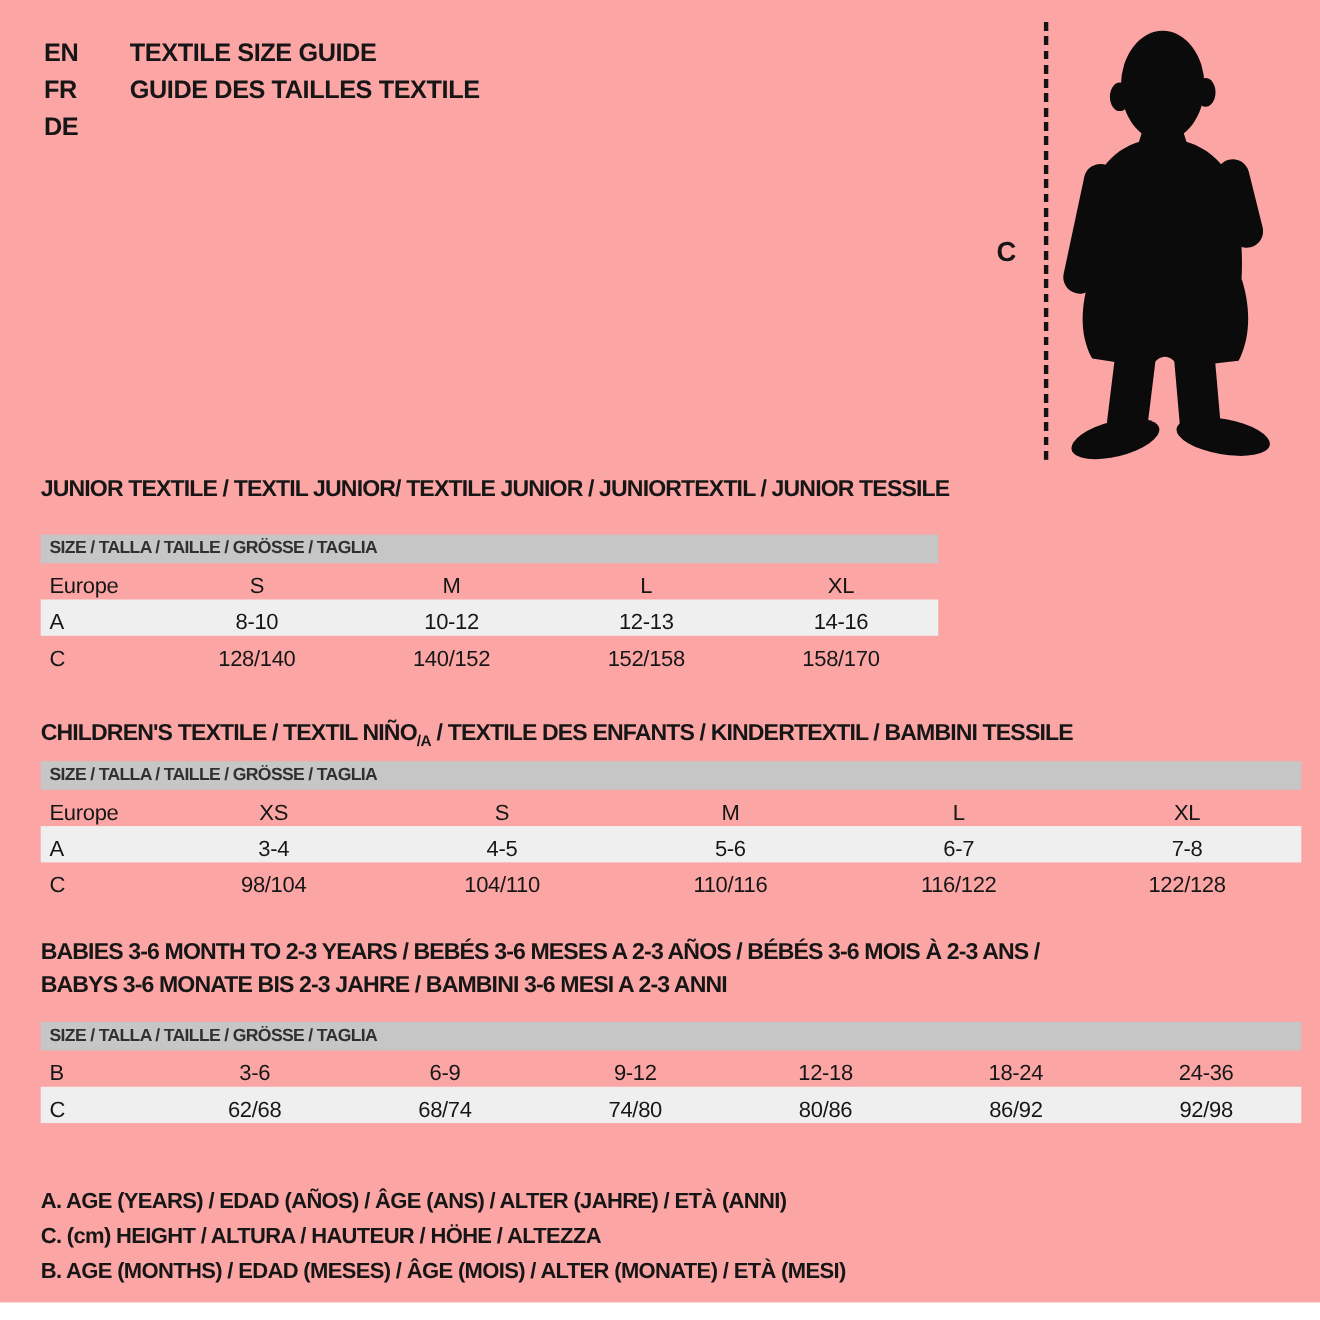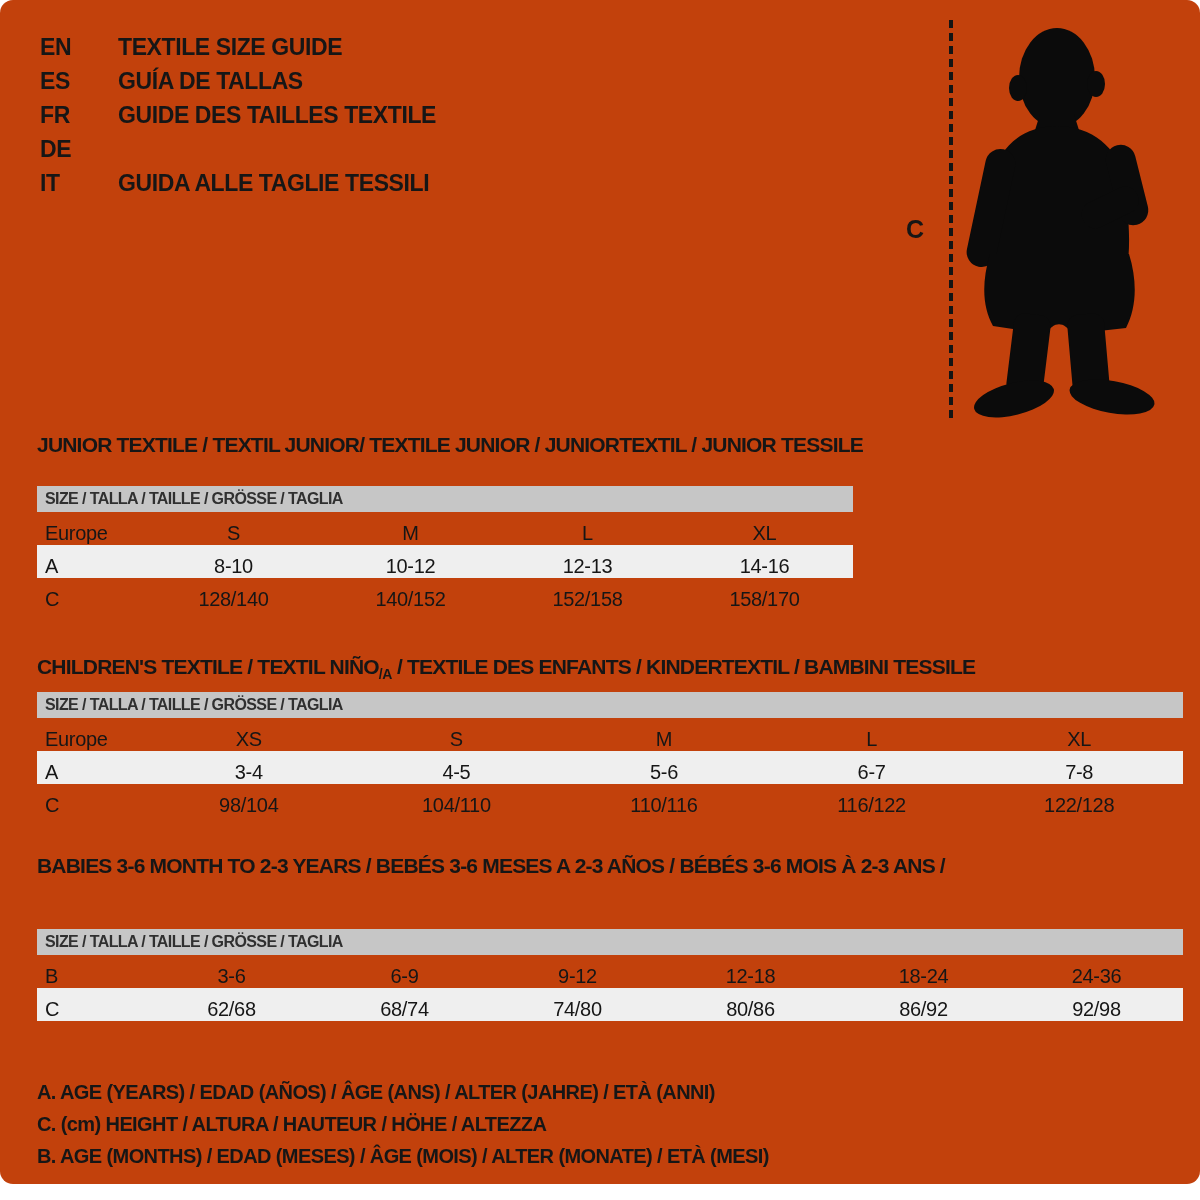--- a/index.html
+++ b/index.html
@@ -9,22 +9,21 @@
     height: 1200px;
     background: #ffffff;
     font-family: "Liberation Sans", "DejaVu Sans", sans-serif;
     color: #161616;
     overflow: hidden;
   }
   #page {
     position: relative;
     width: 1200px;
     height: 1184px;
-    background: #c2410c;
-    border-radius: 13px;
+    background: #fca5a5;
   }
   
   .lang-list {
     position: absolute;
     left: 40px;
     top: 30px;
   }
   .lang-row {
     display: flex;
     height: 34px;
@@ -123,33 +122,25 @@
 <body>
 
 <div id="page">
 
   <div class="lang-list">
     <div class="lang-row">
       <span class="lang-code">EN</span>
       <span class="lang-title">TEXTILE SIZE GUIDE</span>
     </div>
     <div class="lang-row">
-      <span class="lang-code">ES</span>
-      <span class="lang-title">GUÍA DE TALLAS</span>
-    </div>
-    <div class="lang-row">
       <span class="lang-code">FR</span>
       <span class="lang-title">GUIDE DES TAILLES TEXTILE</span>
     </div>
     <div class="lang-row">
       <span class="lang-code">DE</span>
-    </div>
-    <div class="lang-row">
-      <span class="lang-code">IT</span>
-      <span class="lang-title">GUIDA ALLE TAGLIE TESSILI</span>
     </div>
   </div>
 
   <div class="dashed-line"></div>
   <div class="measure-c">C</div>
   <svg class="silhouette" width="200" height="394" viewBox="0 0 200 394" xmlns="http://www.w3.org/2000/svg">
     <g fill="#0b0b0b">
       <ellipse cx="95" cy="52" rx="38" ry="50"></ellipse>
       <ellipse cx="56" cy="62" rx="9" ry="13"></ellipse>
       <ellipse cx="134" cy="58" rx="9" ry="13"></ellipse>
@@ -220,20 +211,21 @@
       <span class="cell">98/104</span>
       <span class="cell">104/110</span>
       <span class="cell">110/116</span>
       <span class="cell">116/122</span>
       <span class="cell">122/128</span>
     </div>
   </div>
 
   <div class="sec-title two-line" style="top:851px">
     <div>BABIES 3-6 MONTH TO 2-3 YEARS / BEBÉS 3-6 MESES A 2-3 AÑOS / BÉBÉS 3-6 MOIS À 2-3 ANS /</div>
+    <div>BABYS 3-6 MONATE BIS 2-3 JAHRE / BAMBINI 3-6 MESI A 2-3 ANNI</div>
   </div>
   <div class="table" style="top:929px;width:1146px">
     <div class="size-bar">
       <span class="size-bar-text">SIZE / TALLA / TAILLE / GRÖSSE / TAGLIA</span>
     </div>
     <div class="trow">
       <span class="lbl">B</span>
       <span class="cell">3-6</span>
       <span class="cell">6-9</span>
       <span class="cell">9-12</span>

